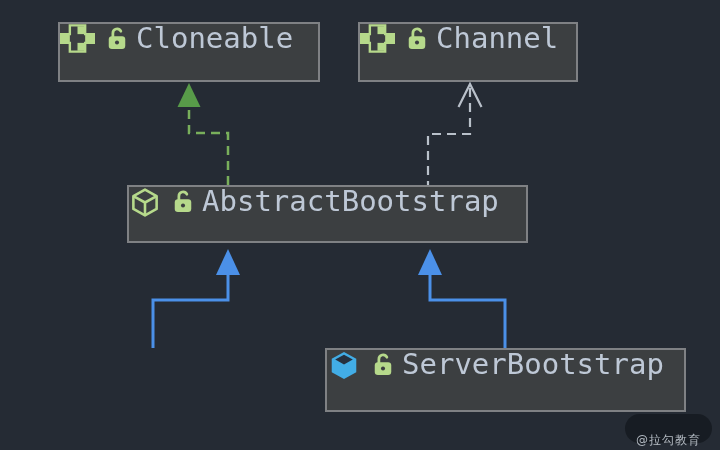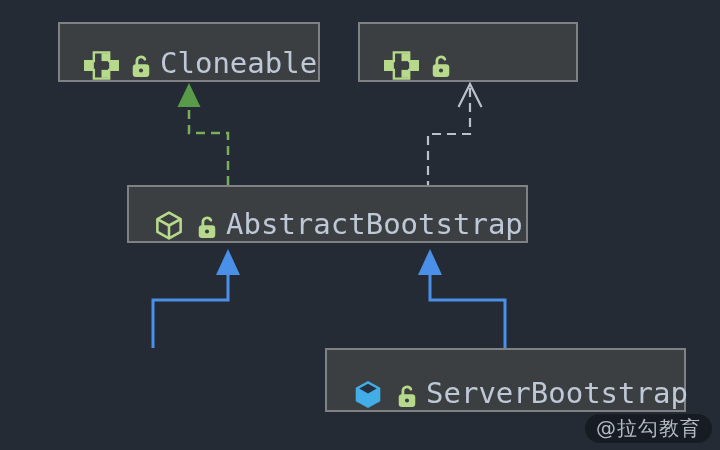--- a/index.html
+++ b/index.html
@@ -17,40 +17,40 @@
   .edges{position:absolute;left:0;top:0;width:720px;height:450px;}
   .dash{fill:none;stroke-width:2.5;stroke-dasharray:9 6;}
   .solid{fill:none;stroke-width:3;}
   .stroke-green{stroke:var(--edge-implements-green);}
   .stroke-gray{stroke:var(--edge-implements-gray);stroke-width:2.2;}
   .stroke-blue{stroke:var(--edge-extends-blue);}
   .head-green{fill:var(--edge-implements-green-head);}
   .head-blue{fill:var(--edge-extends-blue);}
   .open-head{fill:none;stroke:var(--edge-implements-gray);stroke-width:2.2;}
   .node{
-    position:absolute;display:flex;align-items:flex-end;
+    position:absolute;display:flex;align-items:flex-start;
     background:var(--node-fill);border:2px solid var(--node-border);
-    padding-left:24px;
+    padding-left:0;
   }
   .node .type-icon{margin-right:11px;flex:none;}
   .node .lock-icon{margin-right:8px;flex:none;}
   .node .label{
     font-family:"DejaVu Sans Mono","Liberation Mono",monospace;
     font-size:29px;color:var(--node-text);white-space:nowrap;line-height:1;
     padding-bottom:2px;
   }
   #node-cloneable{left:58px;top:22px;width:262px;height:60px;}
   #node-channel{left:358px;top:22px;width:220px;height:60px;}
   #node-abstract-bootstrap{left:127px;top:185px;width:401px;height:58px;}
   #node-bootstrap{left:22px;top:348px;width:263px;height:64px;}
   #node-server-bootstrap{left:325px;top:348px;width:361px;height:64px;}
   .watermark{
     position:absolute;right:8px;bottom:7px;height:29px;line-height:29px;
-    padding:0 11px;border-radius:14.5px;background:var(--watermark-bg);
-    color:var(--watermark-text);font-size:20px;letter-spacing:1px;
+    padding:12px 11px;border-radius:14.5px;background:var(--watermark-bg);
+    color:var(--watermark-text);font-size:12px;letter-spacing:1px;
   }
 </style>
 </head>
 <body>
 
 <div class="canvas">
 
   <svg class="edges" viewBox="0 0 720 450">
     <g>
       <path class="dash stroke-green" d="M228,185 V133 H189 V107"></path>
@@ -92,20 +92,21 @@
       <rect x="8" y="0.9" width="3.2" height="3.6" fill="var(--icon-green)"></rect>
       <rect x="0.9" y="4.5" width="3.6" height="4" fill="var(--icon-green)"></rect>
       <rect x="11.5" y="4.5" width="3.6" height="4" fill="var(--icon-green)"></rect>
       <rect x="8" y="8.5" width="3.2" height="3.6" fill="var(--icon-green)"></rect>
     </svg>
     <svg class="lock-icon" width="22" height="28" viewBox="0 0 24 28">
       <path d="M7.5,13 V8.8 A4.6,4.6 0 0 1 16.2,6.6" fill="none" stroke="var(--icon-green)" stroke-width="3" stroke-linecap="round"></path>
       <rect x="3" y="12" width="18" height="14" rx="3.5" fill="var(--icon-green)"></rect>
       <circle cx="12" cy="19" r="2.2" fill="var(--node-fill)"></circle>
     </svg>
+    <span class="label">Channel</span>
   </div>
 
   <div class="node" id="node-abstract-bootstrap">
     <svg class="type-icon" width="32" height="31" viewBox="0 0 24 24">
       <path d="M12,2 L21,7 V17 L12,22 L3,17 V7 Z" fill="none" stroke="var(--icon-green)" stroke-width="2" stroke-linejoin="round"></path>
       <path d="M3,7 L12,12 L21,7 M12,12 V22" fill="none" stroke="var(--icon-green)" stroke-width="2" stroke-linejoin="round"></path>
     </svg>
     <svg class="lock-icon" width="22" height="28" viewBox="0 0 24 28">
       <path d="M7.5,13 V8.8 A4.6,4.6 0 0 1 16.2,6.6" fill="none" stroke="var(--icon-green)" stroke-width="3" stroke-linecap="round"></path>
       <rect x="3" y="12" width="18" height="14" rx="3.5" fill="var(--icon-green)"></rect>

